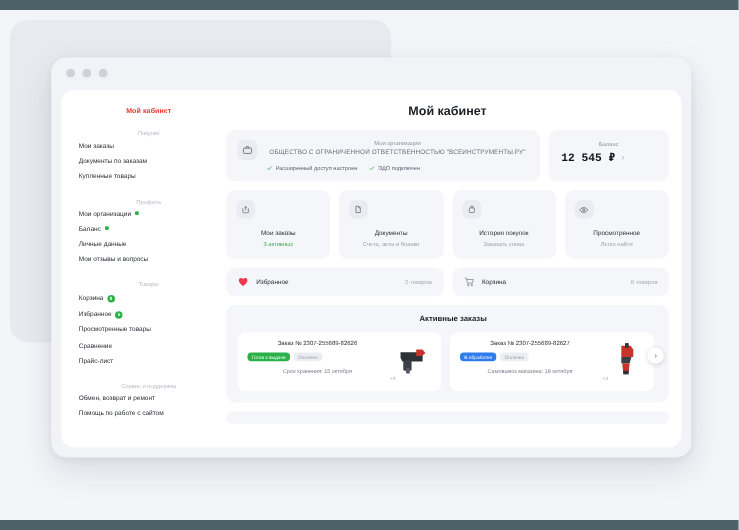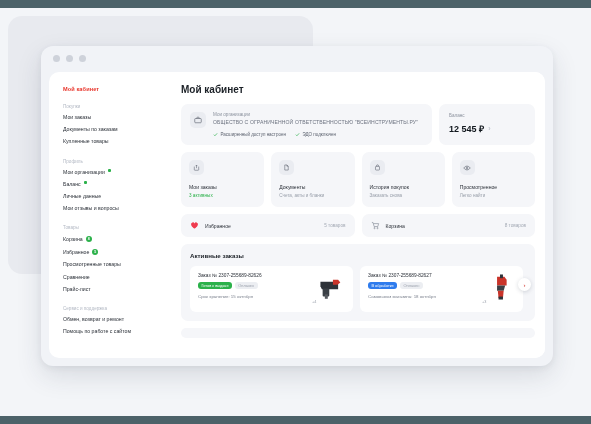--- a/index.html
+++ b/index.html
@@ -13,20 +13,21 @@
   .top-bar, .bottom-bar {
     position: absolute; left: 0; width: 591px; height: 8px;
     background: #4c6269;
   }
   .top-bar { top: 0; }
   .bottom-bar { bottom: 0; }
 
   .stage {
     position: absolute; top: 8px; left: 0; width: 591px; height: 408px;
     background: #f3f5f8;
+    text-align: center;
   }
 
   
   .back-card {
     position: absolute; left: 8px; top: 8px; width: 305px; height: 258px;
     background: #e8eaef; border-radius: 14px;
   }
 
   
   .window {
@@ -79,21 +80,21 @@
   }
   .org-label { font-size: 4.6px; color: #8c929e; margin-bottom: 2px; }
   .org-name { font-size: 5.1px; color: #6d7380; letter-spacing: .1px; white-space: nowrap; overflow: hidden; }
   .org-checks { display: flex; gap: 9px; margin-top: 7px; }
   .chk { font-size: 4.5px; color: #5d6370; display: flex; align-items: center; gap: 2.5px; }
   .chk svg { flex: none; }
 
   
   .balance-card { width: 96px; flex: none; padding: 9px 10px; }
   .bal-label { font-size: 4.6px; color: #8c929e; margin-bottom: 4px; }
-  .bal-value { font-size: 9px; font-weight: bold; color: #12181e; display: flex; align-items: center; gap: 4px; }
+  .bal-value { font-size: 9px; font-weight: bold; color: #12181e; display: flex; align-items: center; gap: 4px; font-family: Liberation Mono, monospace; }
   .bal-chev { color: #aeb4bf; font-size: 7px; font-weight: normal; }
 
   
   .tiles { display: flex; gap: 7px; margin-top: 7px; }
   .tile { flex: 1; padding: 8px 8px 9px 8px; }
   .tile-icon {
     width: 15px; height: 15px; border-radius: 5px; background: #eaecf1;
     display: flex; align-items: center; justify-content: center; margin-bottom: 9px;
   }
   .tile-title { font-size: 5.1px; color: #2b3038; margin-bottom: 3px; }

